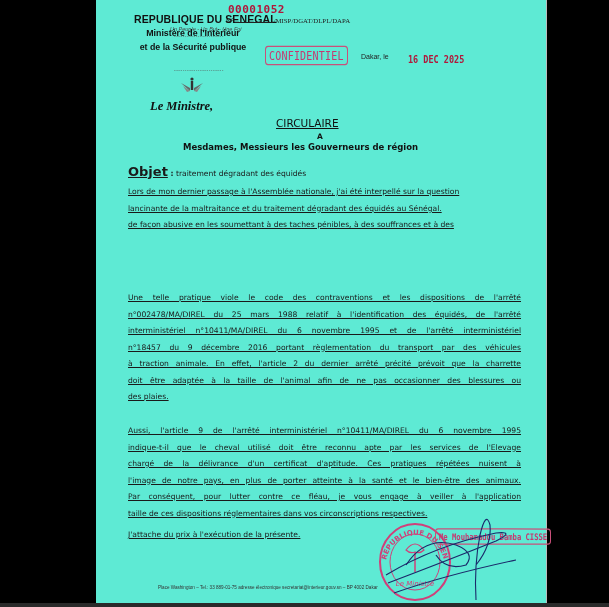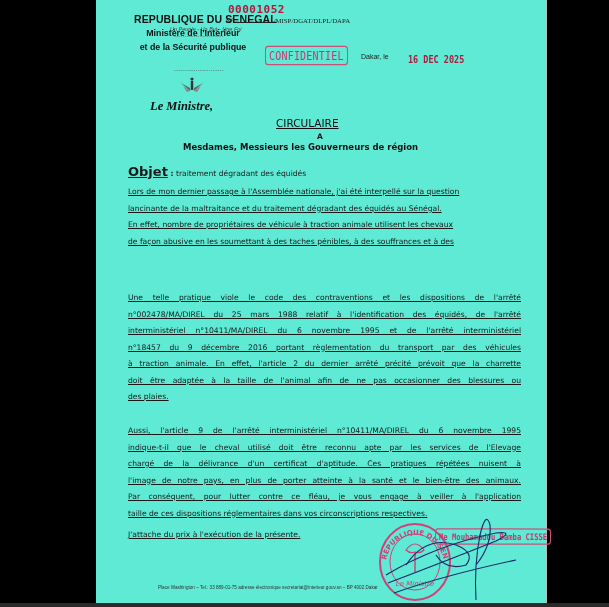--- a/index.html
+++ b/index.html
@@ -130,21 +130,20 @@
   <div class="abs circ-a">A</div>
   <div class="abs addressee">Mesdames, Messieurs les Gouverneurs de région</div>
 
   <div class="abs body-text objet">
     <span class="label">Objet</span><span class="colon"> :</span><span> traitement dégradant des équidés</span>
   </div>
 
   <div class="para body-text para1">
     <span class="line last">Lors de mon dernier passage à l'Assemblée nationale, j'ai été interpellé sur la question</span>
     <span class="line last">lancinante de la maltraitance et du traitement dégradant des équidés au Sénégal.</span>
-    <span class="line last">En effet, nombre de propriétaires de véhicule à traction animale utilisent les chevaux</span>
     <span class="line last">de façon abusive en les soumettant à des taches pénibles, à des souffrances et à des</span>
   </div>
 
   <div class="para body-text para2">
     <span class="line">Une telle pratique viole le code des contraventions et les dispositions de l'arrêté</span>
     <span class="line">n°002478/MA/DIREL du 25 mars 1988 relatif à l'identification des équidés, de l'arrêté</span>
     <span class="line">interministériel n°10411/MA/DIREL du 6 novembre 1995 et de l'arrêté interministériel</span>
     <span class="line">n°18457 du 9 décembre 2016 portant règlementation du transport par des véhicules</span>
     <span class="line">à traction animale. En effet, l'article 2 du dernier arrêté précité prévoit que la charrette</span>
     <span class="line">doit être adaptée à la taille de l'animal afin de ne pas occasionner des blessures ou</span>

